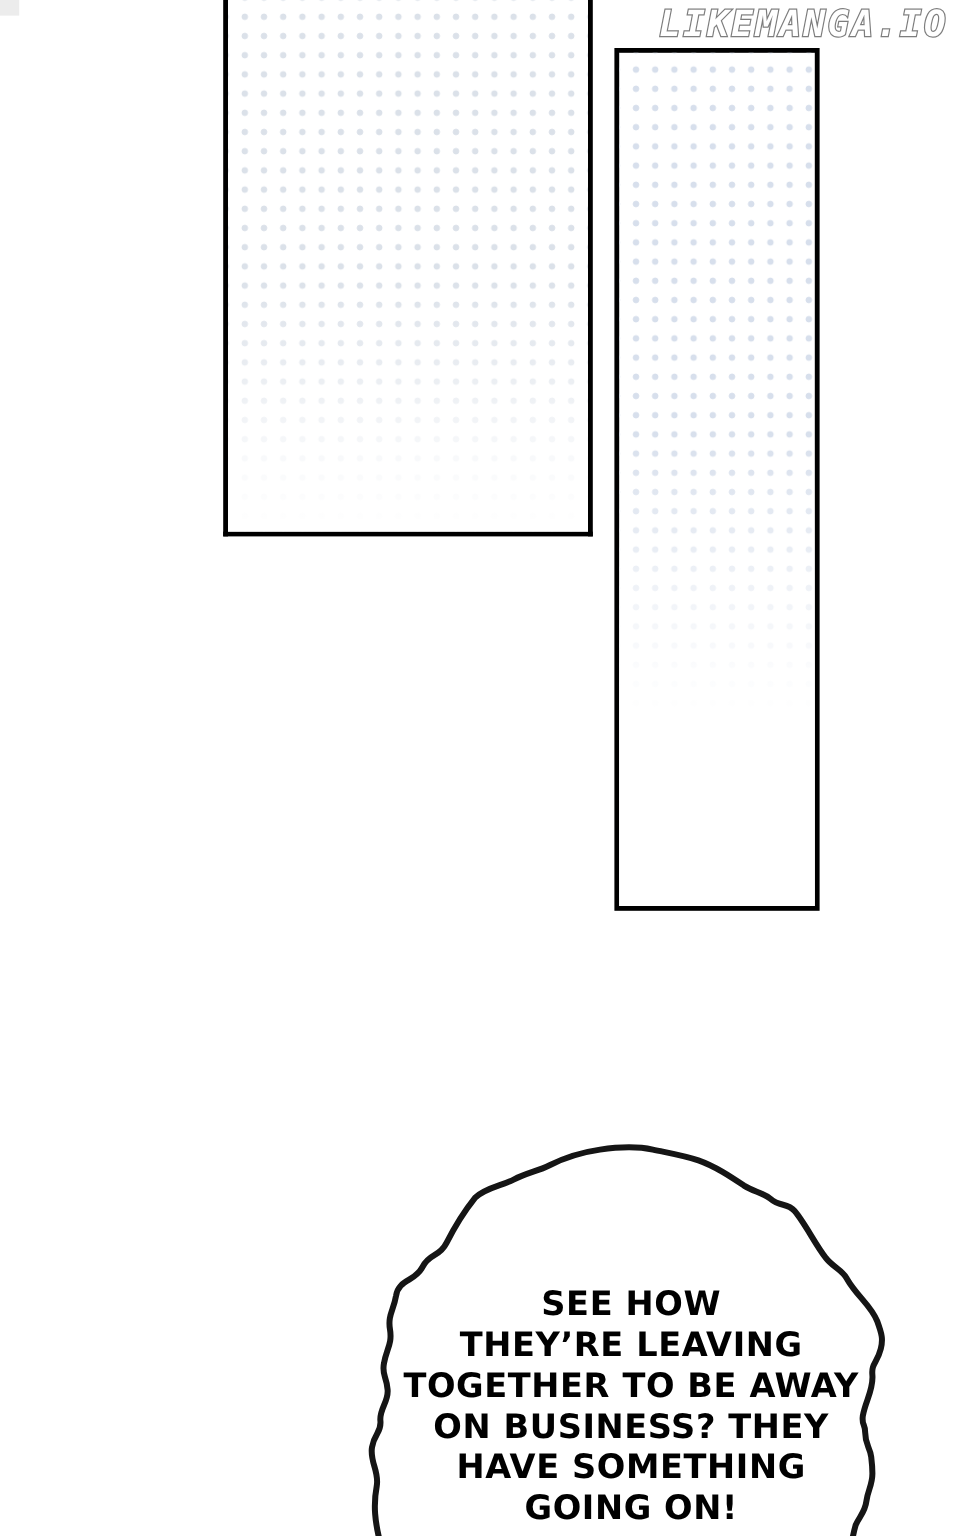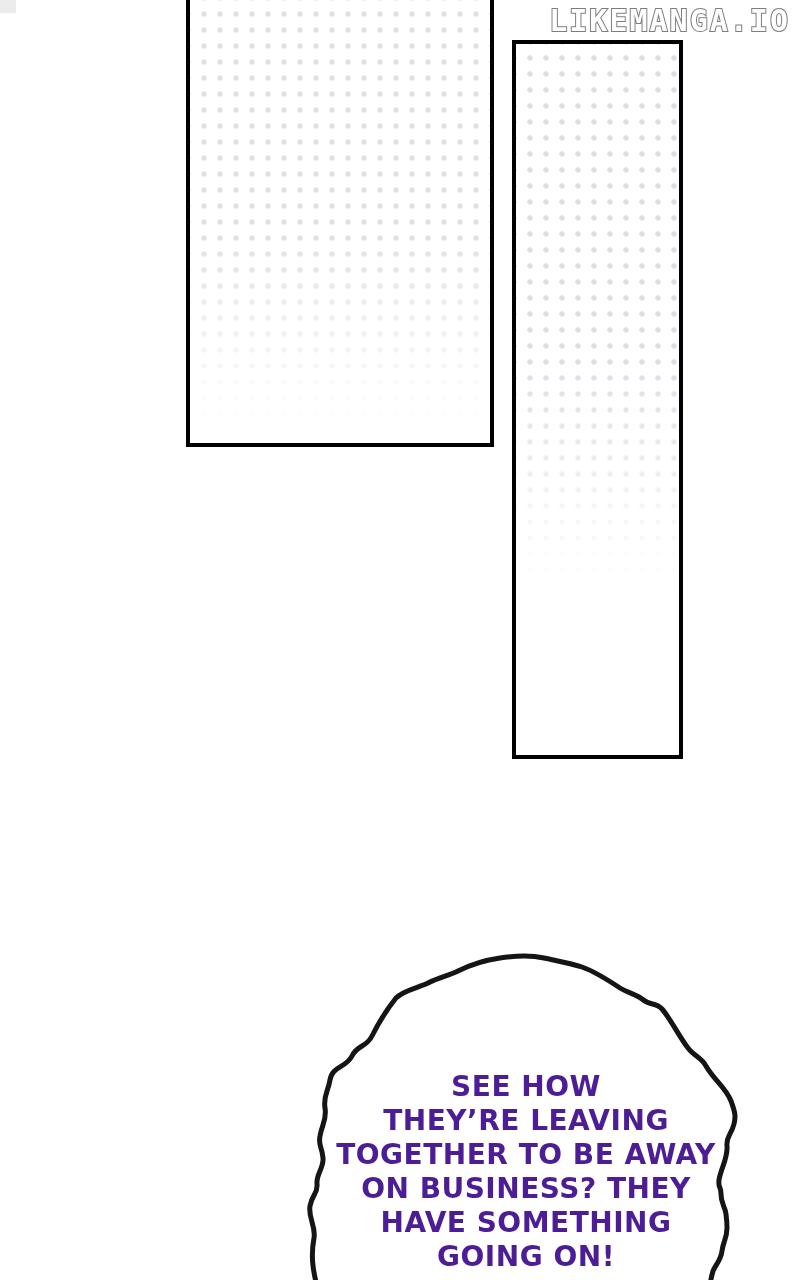--- a/index.html
+++ b/index.html
@@ -58,20 +58,21 @@
     background: linear-gradient(to bottom,
       rgba(255,255,255,0) 0%, rgba(255,255,255,0) 44%,
       rgba(255,255,255,.9) 72%, #ffffff 78%, #ffffff 100%);
   }
 
   
   .watermark {
     position: absolute;
     top: 3px; right: 10px;
     font-family: "DejaVu Sans Mono", monospace;
+    font-style: italic;
     font-weight: bold;
     font-size: 30px;
     letter-spacing: 2px;
     color: #ffffff;
     -webkit-text-stroke: 2px #7d7d7d;
     paint-order: stroke fill;
     z-index: 5;
     white-space: nowrap;
   }
 
@@ -87,21 +88,21 @@
     left: 306px; top: 1070px;
     width: 440px;
     z-index: 3;
     text-align: center;
     white-space: pre-line;
     font-family: "DejaVu Sans", sans-serif;
     font-weight: bold;
     font-size: 28px;
     line-height: 34px;
     letter-spacing: 0.5px;
-    color: #4c1d95;
+    color: #000000;
   }
 </style>
 </head>
 <body>
 
 <div class="page">
 
   <div class="corner-artifact"></div>
 
   <div class="panel panel-top-left">

